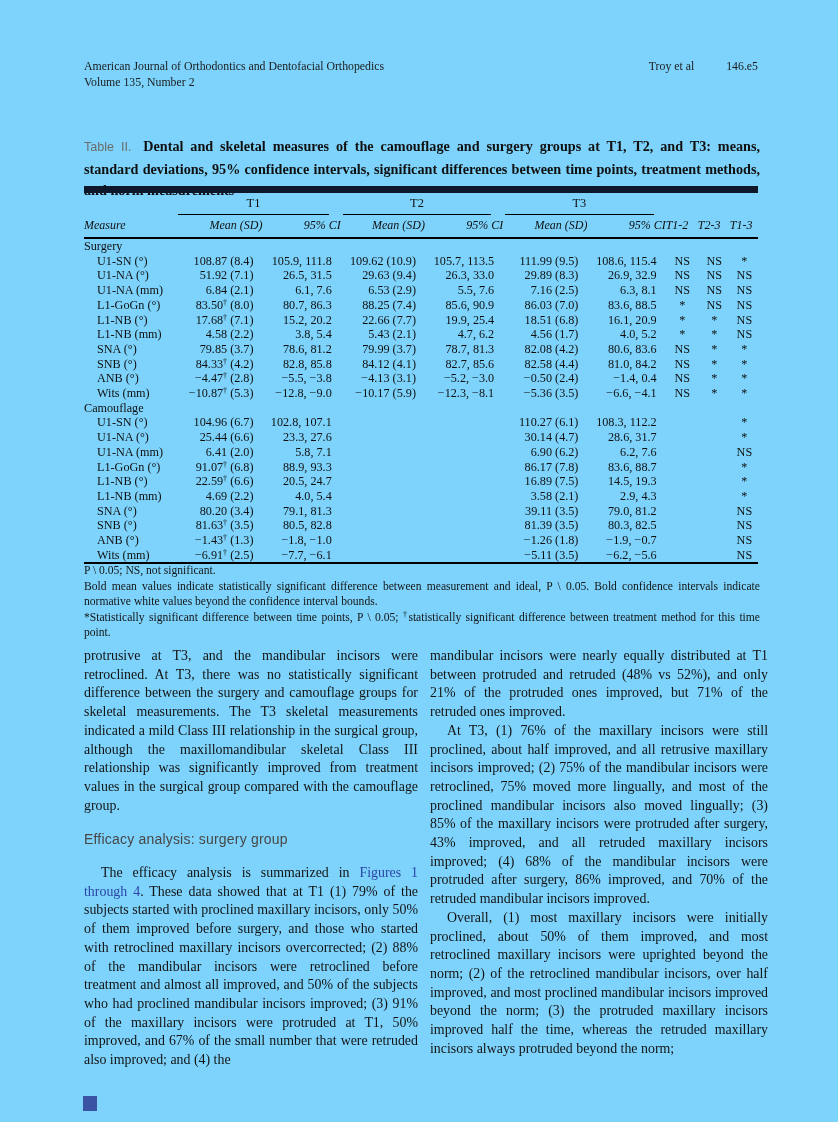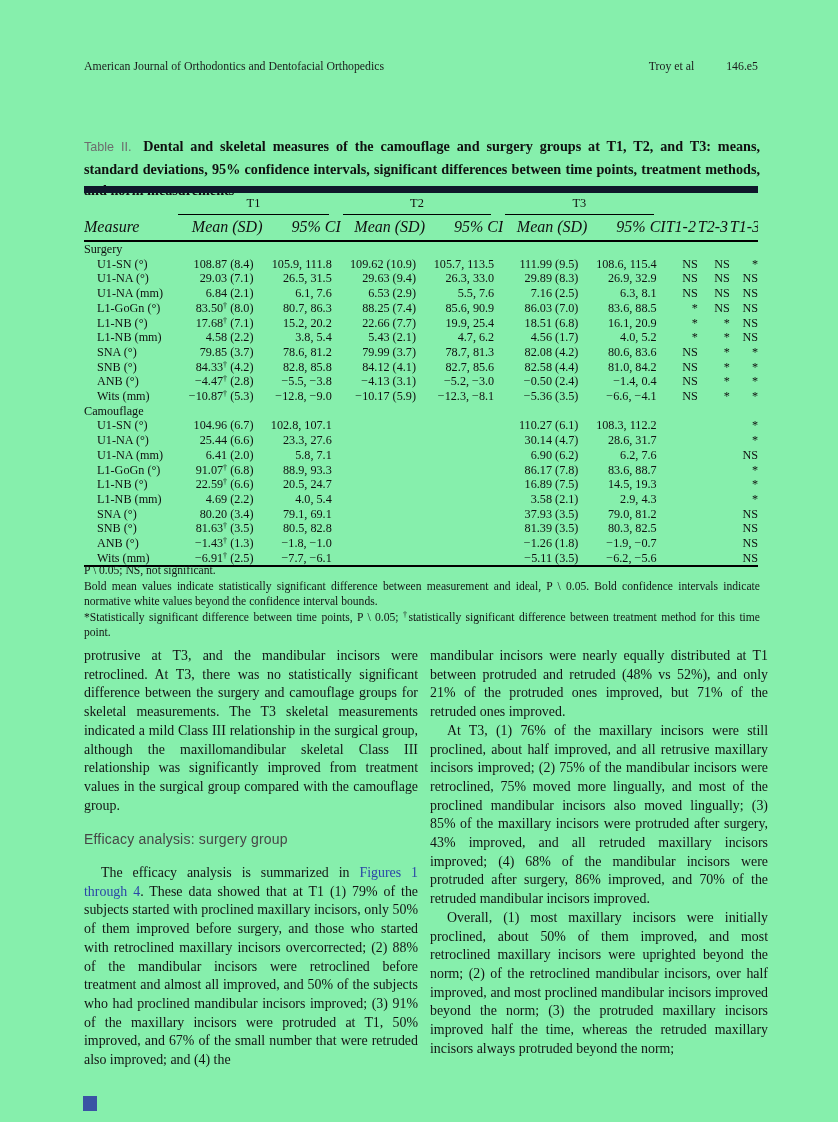--- a/index.html
+++ b/index.html
@@ -1,46 +1,46 @@
 <!DOCTYPE html>
 <html style="--link: #2b45a7; --marker: #3a53a4;"><head>
 <meta charset="utf-8">
 <style>
   html,body{margin:0;padding:0;background:#e8e8e8;}
-  .page{position:relative;width:838px;height:1122px;background:#86efac;margin:0 auto;
+  .page{position:relative;width:838px;height:1122px;background:#7dd3fc;margin:0 auto;
         font-family:"Liberation Serif",serif;color:#141414;overflow:hidden;}
 
   
   .running-head{position:absolute;top:58px;left:84px;width:674px;display:flex;
       justify-content:space-between;font-size:11.8px;line-height:16px;color:#1b1b1b;}
   .rh-right span{margin-left:29px;}
 
   
   .caption{position:absolute;top:136px;left:84px;width:676px;font-size:14.2px;
       font-weight:bold;line-height:21.5px;text-align:justify;color:#101010;}
   .tlabel{font-family:"Liberation Sans",sans-serif;font-weight:normal;color:#6d6d6d;
       font-size:12.6px;margin-right:5px;}
 
   
   .dtable{position:absolute;top:186px;left:84px;width:674px;border-collapse:collapse;
       table-layout:fixed;font-size:12.2px;color:#101010;
       border-top:7px solid #0f172a;border-bottom:2px solid #000;}
   .dtable th,.dtable td{font-weight:normal;overflow:hidden;}
   tr.grp th{padding:3px 0 0 0;font-size:12.4px;}
   .gl{border-bottom:1.4px solid #000;text-align:center;padding-bottom:3px;margin:0 12px 0 2px;}
-  tr.cols th{font-style:italic;font-size:16px;padding:3px 0 4px 0;border-bottom:2px solid #000;
+  tr.cols th{font-style:italic;font-size:12px;padding:3px 0 4px 0;border-bottom:2px solid #000;
       white-space:nowrap;}
   tr.cols th.mh{text-align:left;}
   tr.cols th.ch{text-align:right;}
   tr.cols th.sh{text-align:left;}
   tbody td{height:14.7px;line-height:14.7px;padding:0;white-space:nowrap;font-size:12.2px;}
   tr.section td{text-align:left;padding-left:0;}
   td.measure{text-align:left;padding-left:13px;}
   td.num{text-align:right;padding-right:9px;}
-  td.sig{text-align:right;padding-left:1px;margin-left:25px;}
+  td.sig{text-align:center;padding-left:1px;margin-left:25px;}
   .b{font-weight:bold;}
   sup{font-size:8px;line-height:0;vertical-align:4px;}
 
   
   .footnotes{position:absolute;top:563px;left:84px;width:676px;font-size:11.6px;
       line-height:15.6px;color:#151515;text-align:justify;}
 
   
   .col{position:absolute;font-size:13.9px;line-height:18.7px;text-align:justify;color:#131313;}
   .col-left{top:647px;left:84px;width:334px;}
@@ -56,20 +56,21 @@
       background:var(--marker,#3a53a4);}
 </style>
 </head>
 <body>
 
 <div class="page">
 
   <div class="running-head">
     <div class="rh-left">
       <div>American Journal of Orthodontics and Dentofacial Orthopedics</div>
+      <div>Volume 135, Number 2</div>
     </div>
     <div class="rh-right">
       <span>Troy et al</span>
       <span>146.e5</span>
     </div>
   </div>
 
   <div class="caption">
     <span class="tlabel">Table II.</span>
     <span>Dental and skeletal measures of the camouflage and surgery groups at T1, T2, and T3: means, standard deviations, 95% confidence intervals, significant differences between time points, treatment methods, and norm measurements</span>
@@ -126,21 +127,21 @@
           <td class="num">109.62 (10.9)</td>
           <td class="num">105.7, 113.5</td>
           <td class="num">111.99 (9.5)</td>
           <td class="num">108.6, 115.4</td>
           <td class="sig">NS</td>
           <td class="sig">NS</td>
           <td class="sig">*</td>
         </tr>
         <tr>
           <td class="measure">U1-NA (°)</td>
-          <td class="num">29.03 (7.1)</td>
+          <td class="num">51.92 (7.1)</td>
           <td class="num">26.5, 31.5</td>
           <td class="num">29.63 (9.4)</td>
           <td class="num">26.3, 33.0</td>
           <td class="num">29.89 (8.3)</td>
           <td class="num">26.9, 32.9</td>
           <td class="sig">NS</td>
           <td class="sig">NS</td>
           <td class="sig">NS</td>
         </tr>
         <tr>
@@ -310,24 +311,24 @@
           <td class="num"></td>
           <td class="num">3.58 (2.1)</td>
           <td class="num">2.9, 4.3</td>
           <td class="sig"></td>
           <td class="sig"></td>
           <td class="sig">*</td>
         </tr>
         <tr>
           <td class="measure">SNA (°)</td>
           <td class="num">80.20 (3.4)</td>
-          <td class="num">79.1, 69.1</td>
-          <td class="num"></td>
-          <td class="num"></td>
-          <td class="num">37.93 (3.5)</td>
+          <td class="num">79.1, 81.3</td>
+          <td class="num"></td>
+          <td class="num"></td>
+          <td class="num">39.11 (3.5)</td>
           <td class="num">79.0, 81.2</td>
           <td class="sig"></td>
           <td class="sig"></td>
           <td class="sig">NS</td>
         </tr>
         <tr>
           <td class="measure">SNB (°)</td>
           <td class="num b">81.63<sup>†</sup> (3.5)</td>
           <td class="num">80.5, 82.8</td>
           <td class="num"></td>

